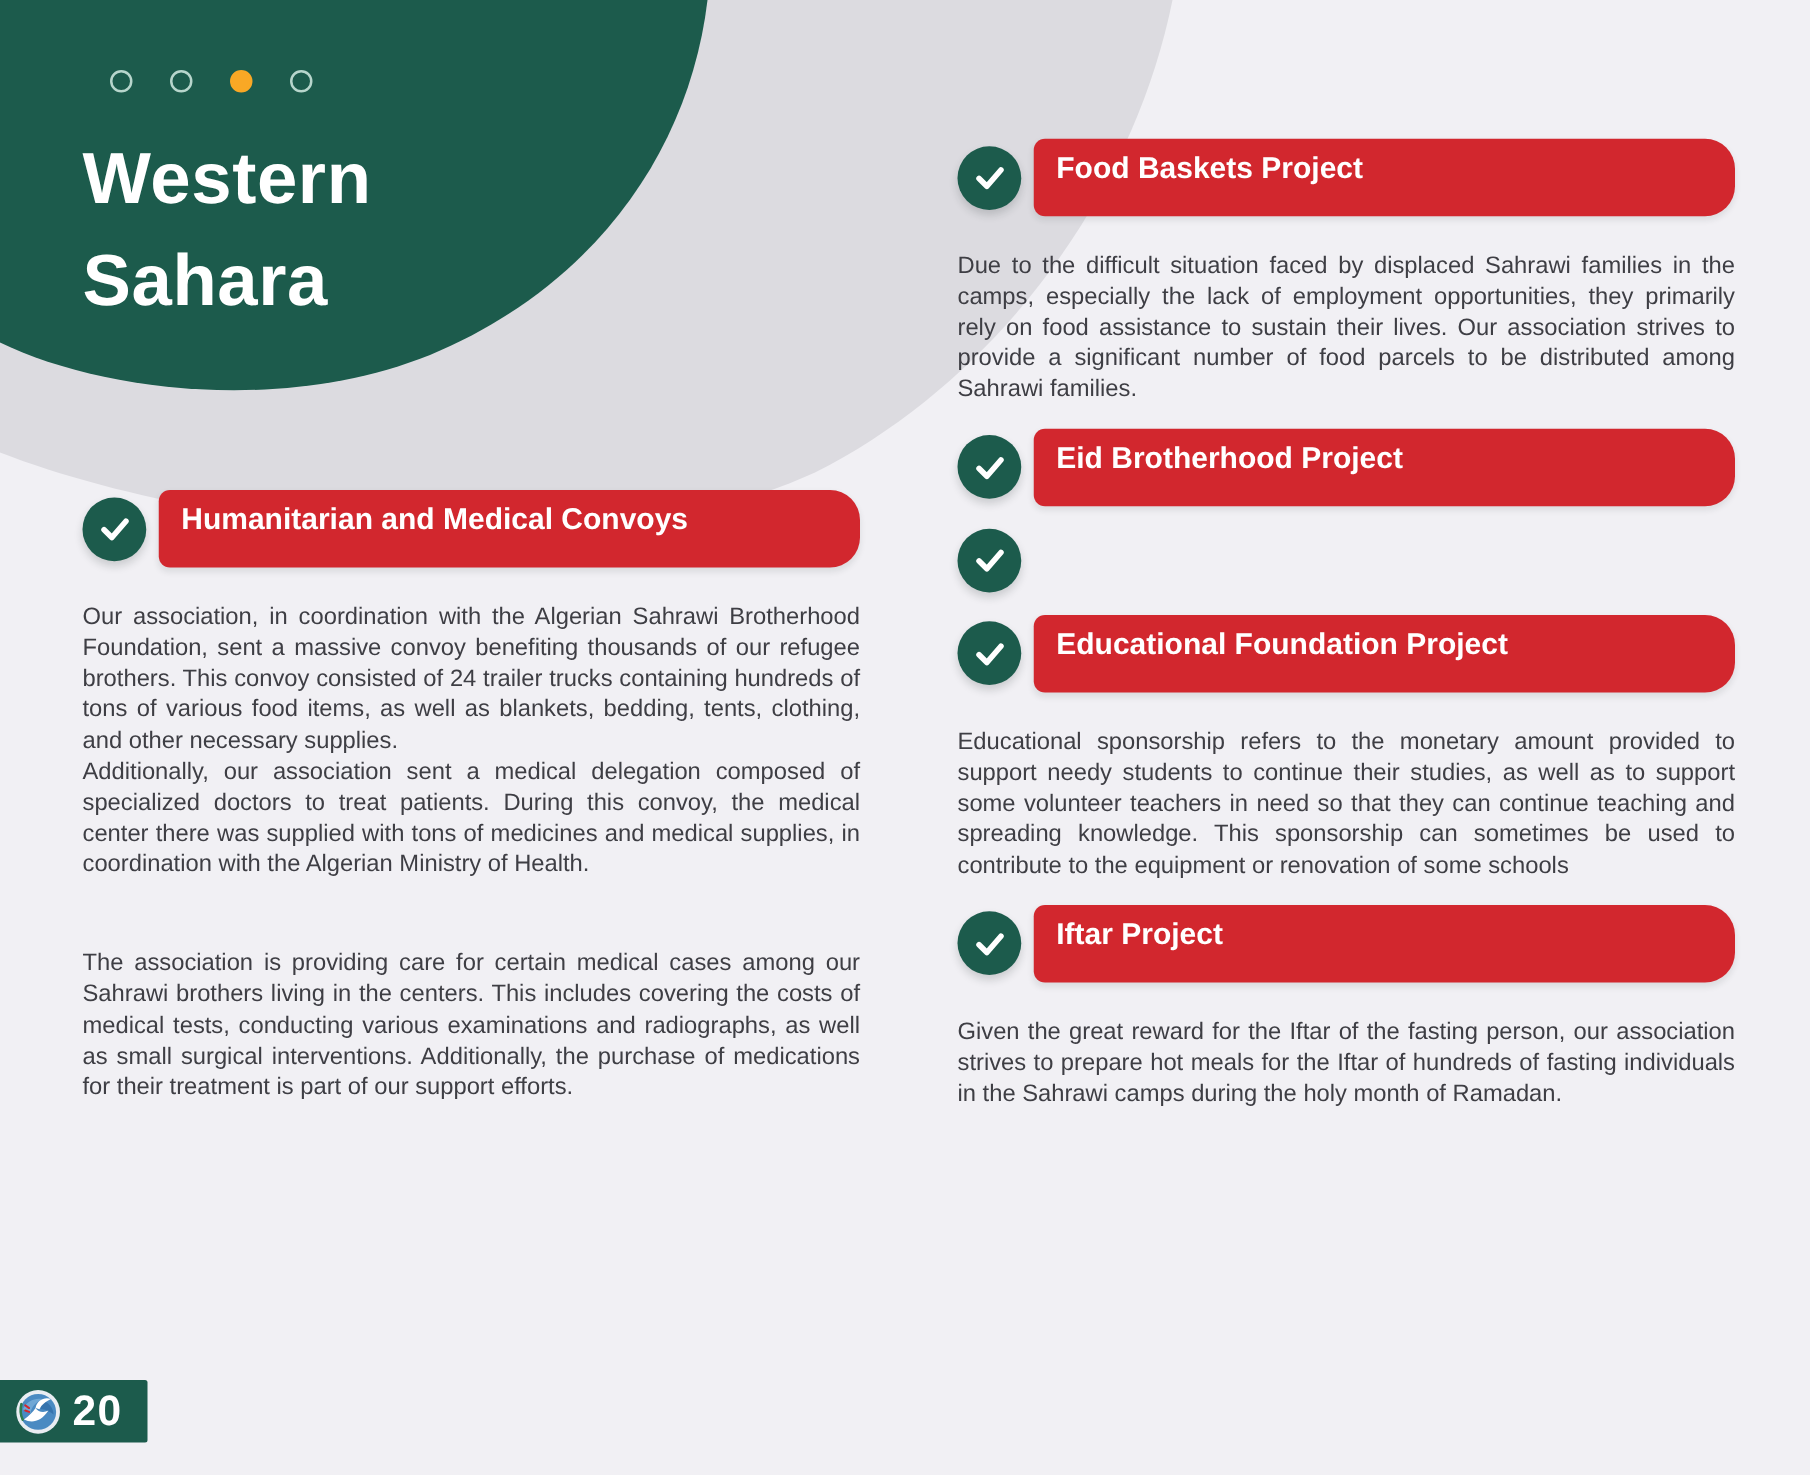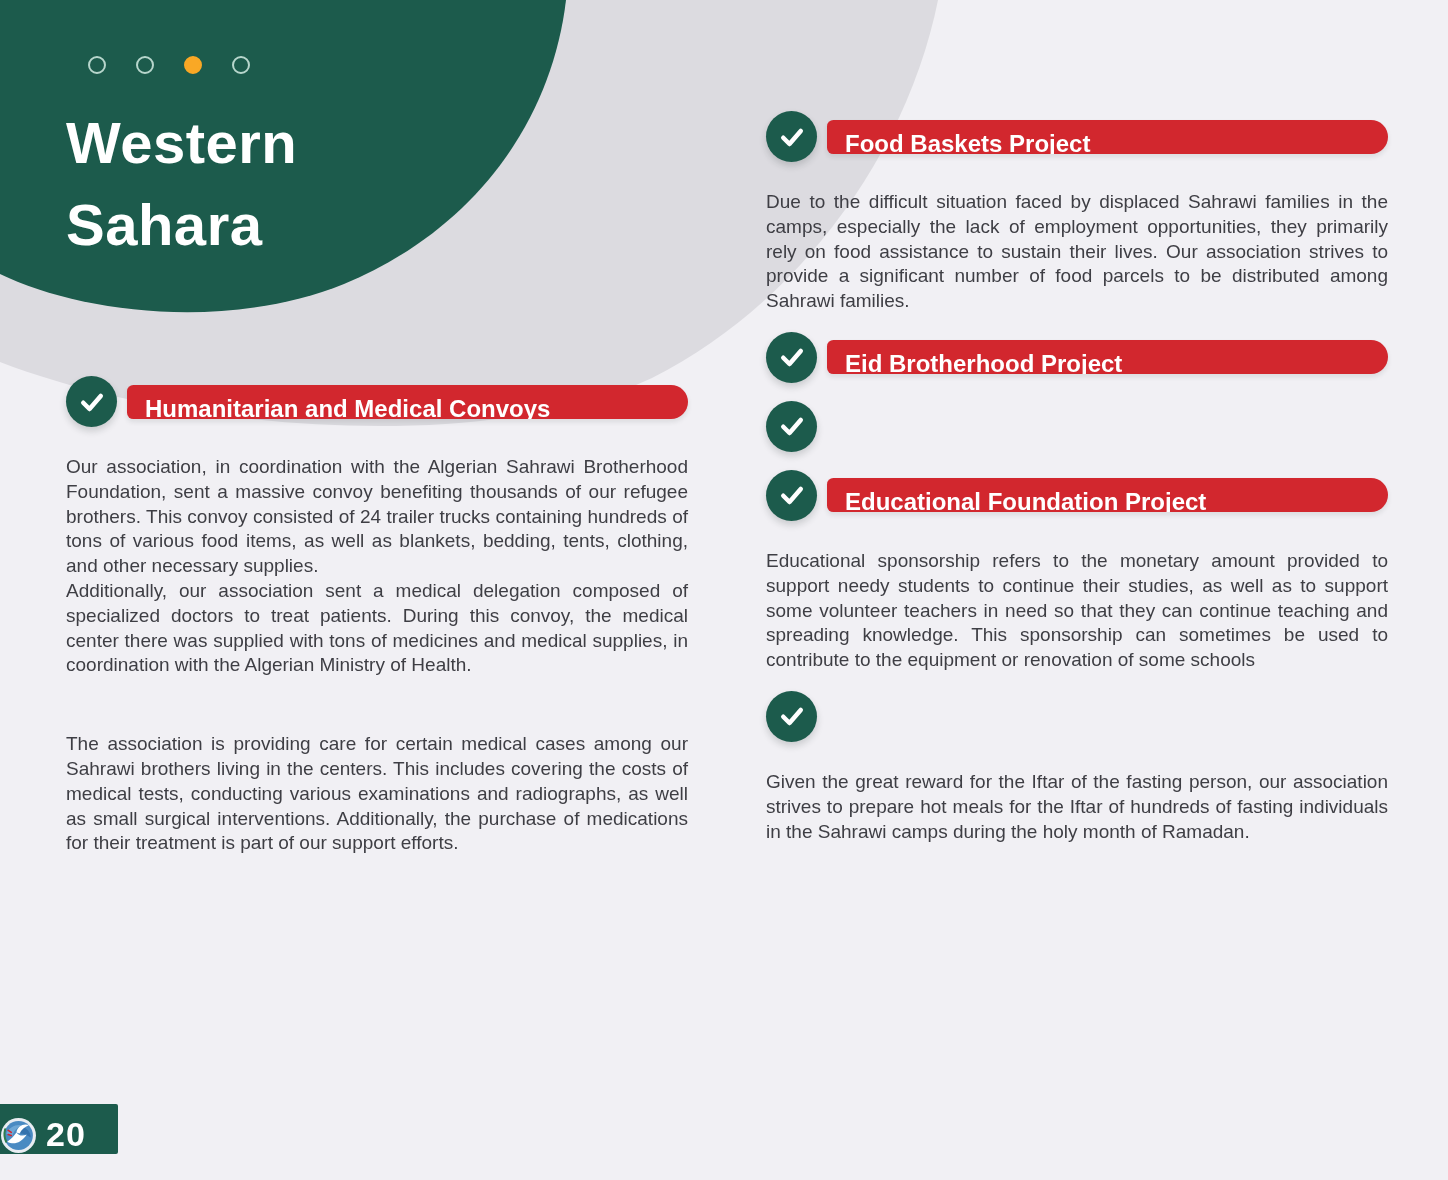--- a/index.html
+++ b/index.html
@@ -32,57 +32,58 @@
 
   .page-title{
     position:absolute;top:102px;left:66px;z-index:2;
     width:340px;
     font-size:58px;line-height:1.42;font-weight:700;
     color:var(--heading-text,#fff);
     letter-spacing:0.5px;
   }
 
   .col{position:absolute;z-index:1;width:622px;}
-  .col-left{left:66px;top:376px;}
+  .col-left{left:66px;top:392px;}
   .col-right{left:766px;top:111px;}
 
   .project{margin-bottom:18px;}
   .col-left .project + .project{margin-top:54px;}
 
   .project-header{display:flex;align-items:center;}
   .check{
     flex:0 0 auto;width:51px;height:51px;border-radius:50%;
     background:var(--check-green,#1c5b4c);
     display:flex;align-items:center;justify-content:center;
     box-shadow:0 4px 7px rgba(30,40,40,0.18);
   }
   .check svg{width:30px;height:30px;display:block;}
   .banner{
-    flex:1 1 auto;margin-left:10px;height:34px;line-height:47px;
+    flex:1 1 auto;margin-left:10px;height:62px;line-height:47px;
     background:var(--banner-red,#d2272e);
     border-radius:9px 24px 24px 9px;
     color:var(--heading-text,#fff);
     font-size:24px;font-weight:700;
     padding-left:18px;
     box-shadow:0 3px 5px rgba(30,40,40,0.10);
     white-space:nowrap;overflow:hidden;
   }
   .body-text{
     margin-top:28px;
     font-size:19px;line-height:24.8px;
     text-align:justify;
     white-space:pre-line;
     color:var(--body-text,#3e3e44);
   }
 
   .page-badge{
     position:absolute;left:0;top:1104px;z-index:2;
     width:118px;height:50px;
     background:var(--blob-green,#1c5b4c);
-    display:flex;align-items:flex-end;gap:9px;
+    display:flex;align-items:center;gap:9px;
+    padding-left:12px;
     border-radius:0 2px 2px 0;
   }
   .page-badge .logo{width:37px;height:37px;display:block;flex:0 0 auto;}
   .page-number{color:#fff;font-size:34px;font-weight:700;letter-spacing:1px;}
 </style>
 </head>
 <body>
 
 <svg class="blobs" width="1448" height="480" viewBox="0 0 1448 480" aria-hidden="true">
   <path class="blob-gray-path" d="M0 0 H938 C908 150 802 302 652 378 C478 458 170 428 0 362 Z"></path>
@@ -166,20 +167,21 @@
     <p class="body-text">Educational sponsorship refers to the monetary amount provided to support needy students to continue their studies, as well as to support some volunteer teachers in need so that they can continue teaching and spreading knowledge. This sponsorship can sometimes be used to contribute to the equipment or renovation of some schools</p>
   </section>
 
   <section class="project">
     <div class="project-header">
       <span class="check">
         <svg viewBox="0 0 24 24">
             <path d="M5 12.6 L10 17.6 L19 7.2" fill="none" stroke="#ffffff" stroke-width="3.6" stroke-linecap="round" stroke-linejoin="round"></path>
           </svg>
       </span>
+      <h2 class="banner">Iftar Project</h2>
     </div>
     <p class="body-text">Given the great reward for the Iftar of the fasting person, our association strives to prepare hot meals for the Iftar of hundreds of fasting individuals in the Sahrawi camps during the holy month of Ramadan.</p>
   </section>
 
 </div>
 
 <div class="page-badge">
   <svg class="logo" viewBox="0 0 36 36" aria-hidden="true">
     <circle cx="18" cy="18" r="17" fill="#e9edf2"></circle>
     <circle cx="18" cy="18" r="14" fill="#4a8ac2"></circle>

